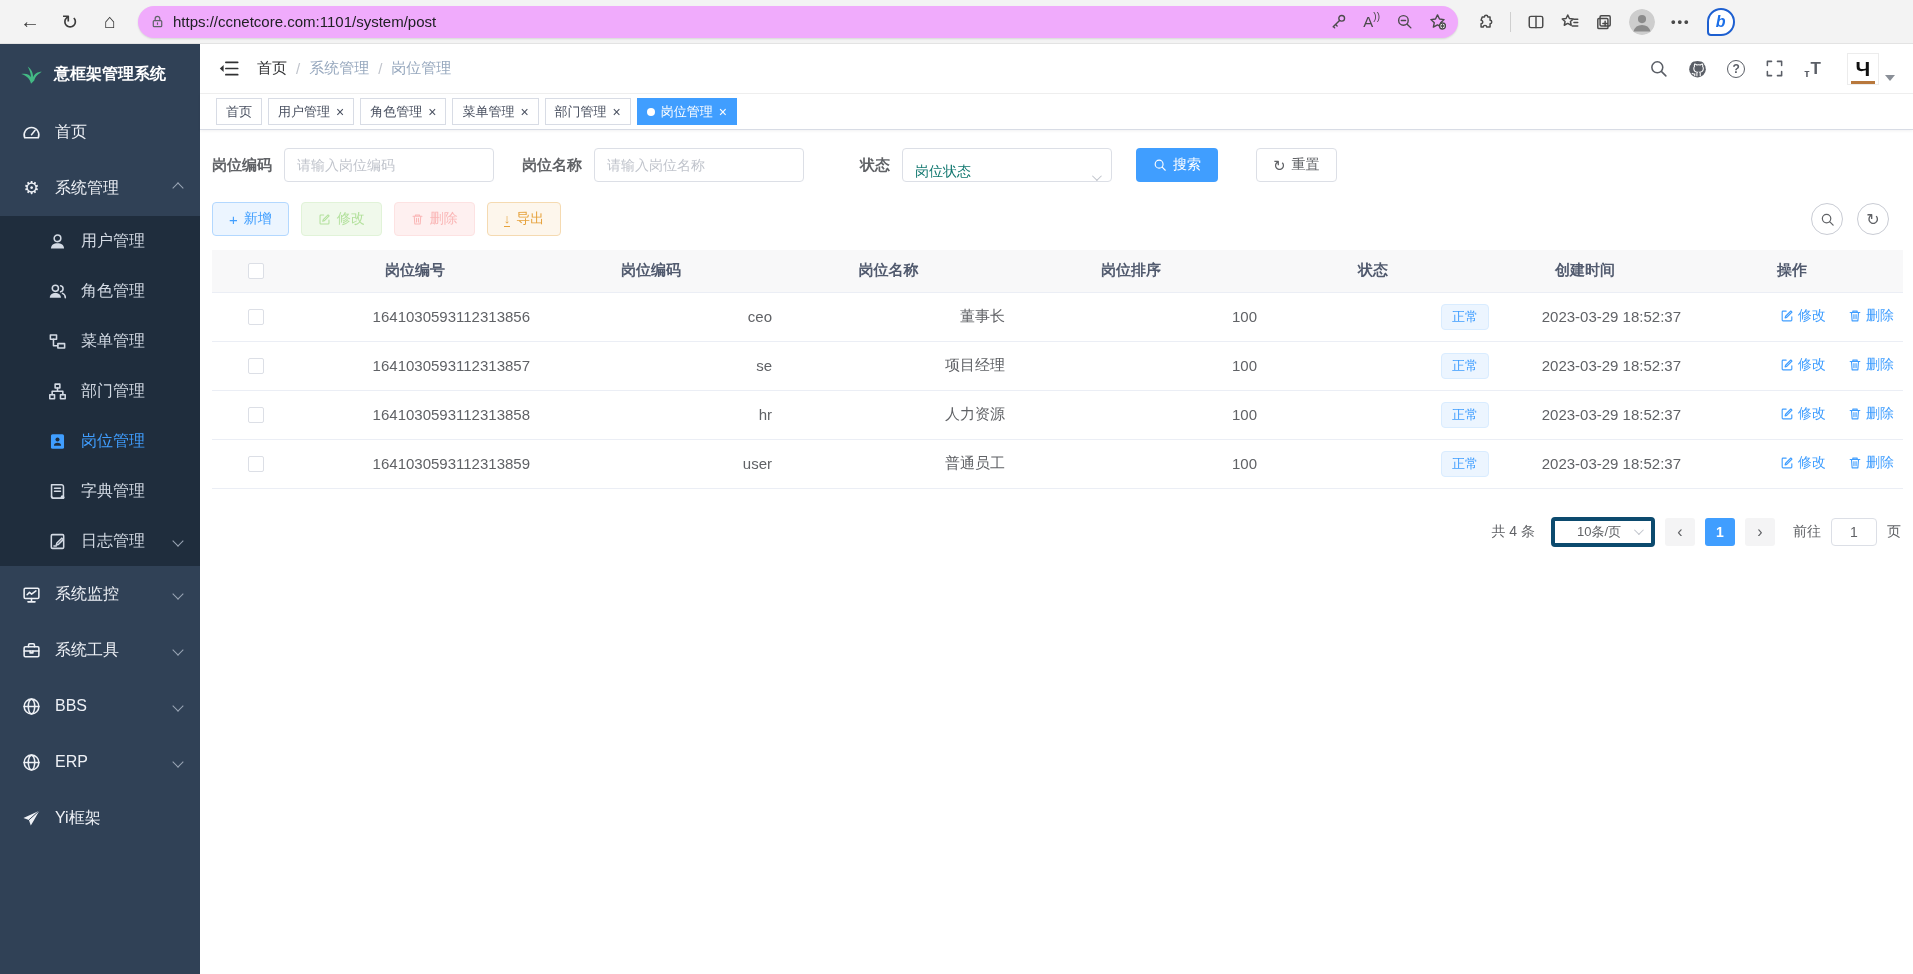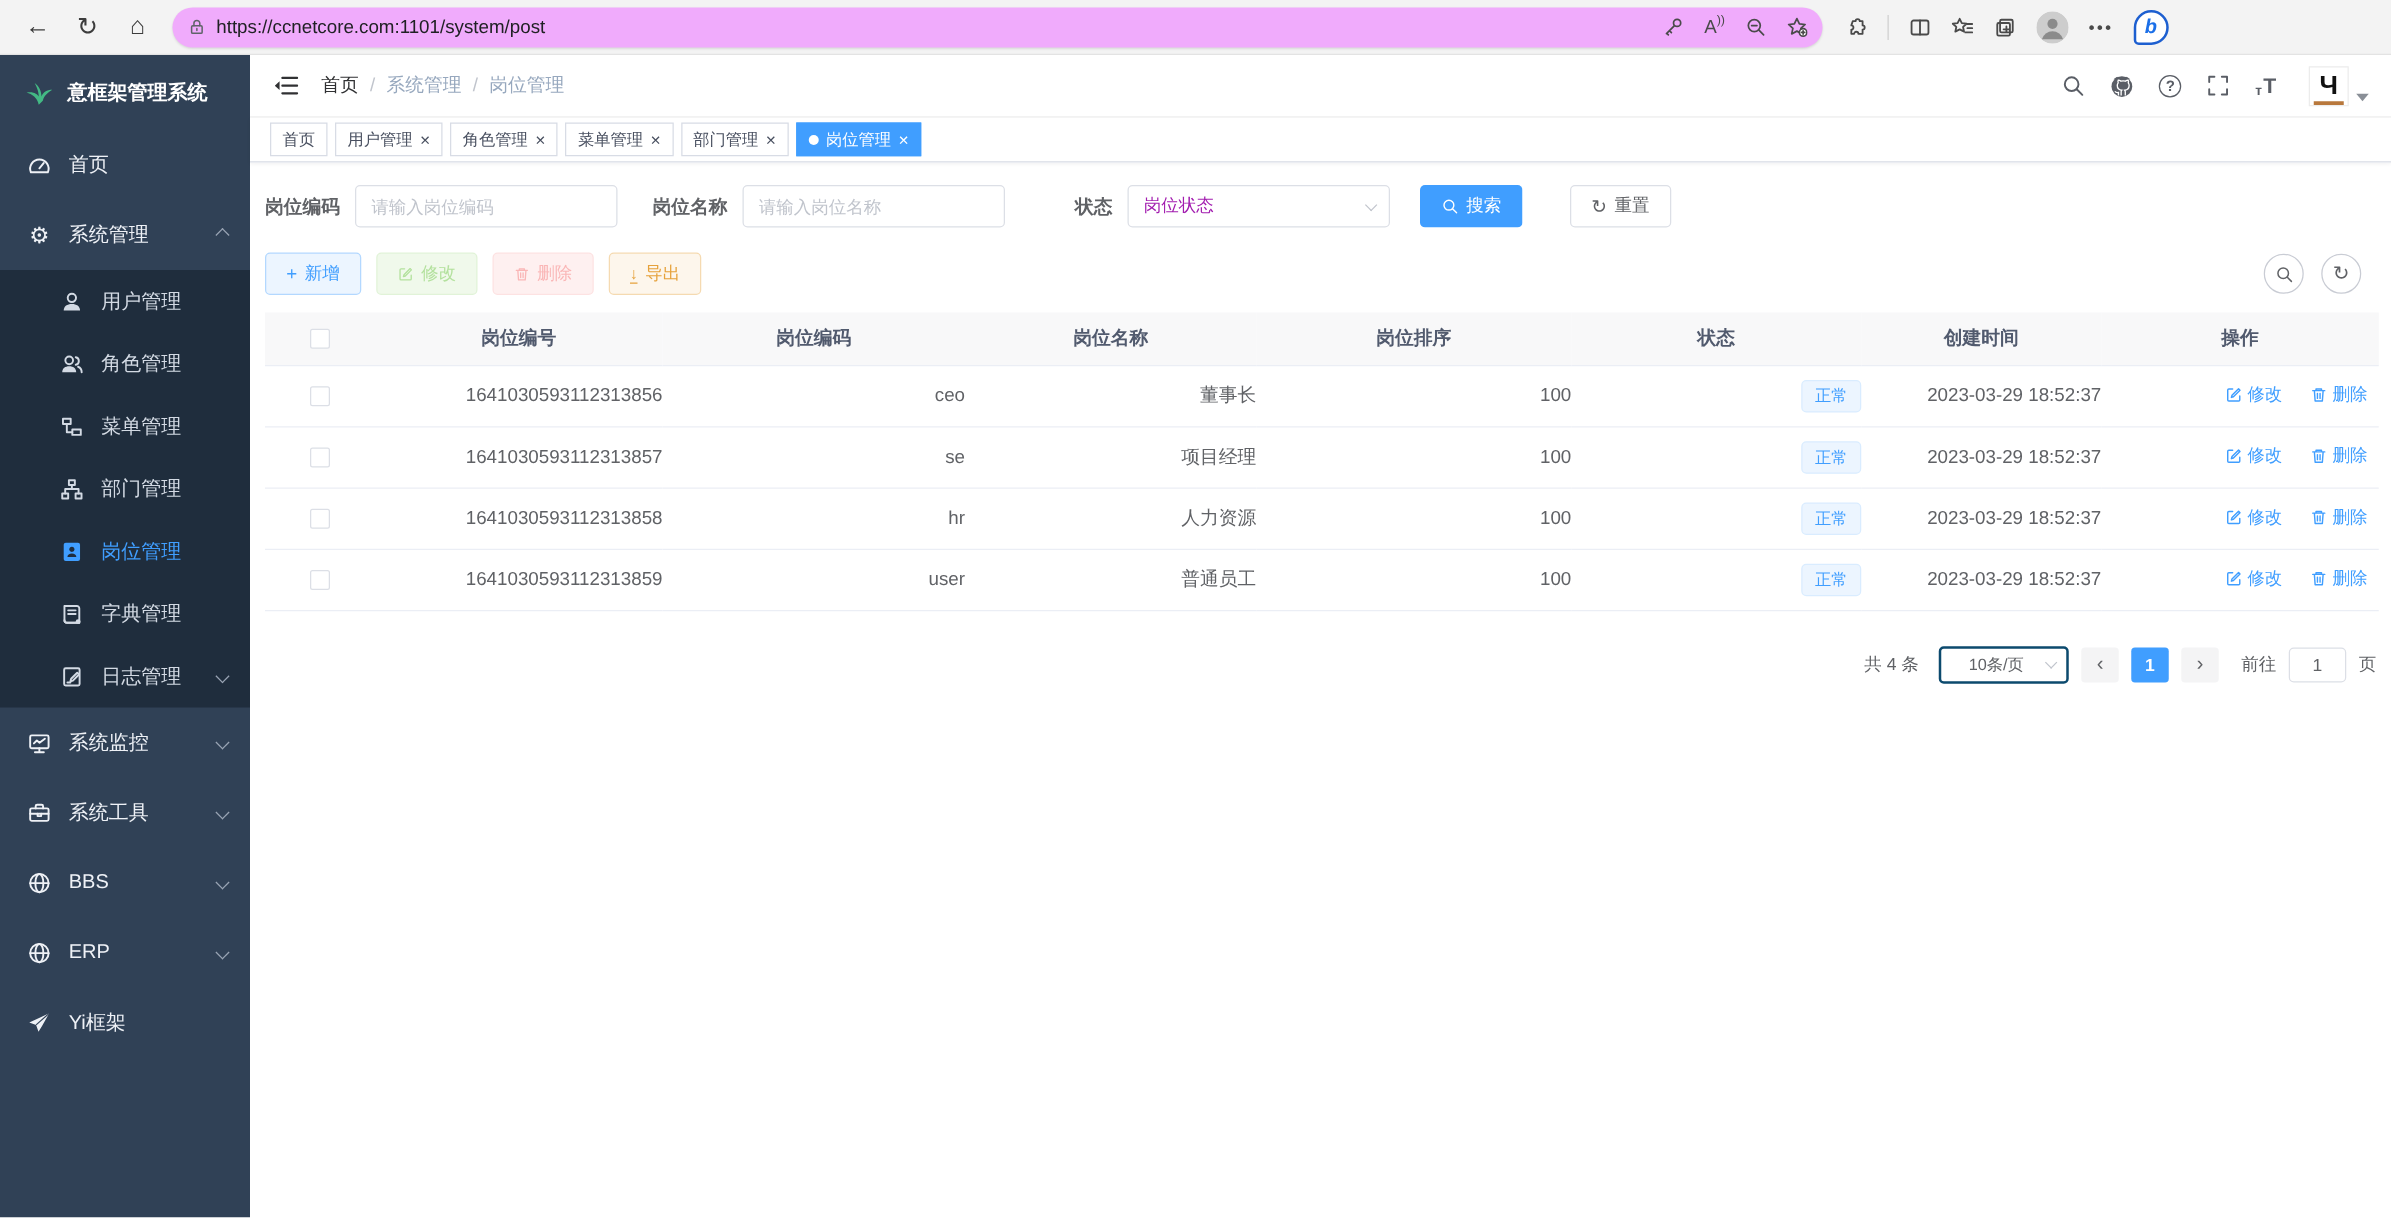--- a/index.html
+++ b/index.html
@@ -62,21 +62,21 @@
   .tag-item .tclose { font-size:14px; line-height:1; }
   .tag-item.active { background:#409eff; border-color:#409eff; color:#fff; }
   .tag-dot { width:8px; height:8px; border-radius:50%; background:#fff; }
 
   
   .content { flex:1; padding:18px 10px 0 12px; }
   .search-form { display:flex; align-items:center; margin-bottom:20px; }
   .f-label { font-weight:bold; color:#606266; font-size:15px; margin-right:12px; white-space:nowrap; }
   .f-input { width:210px; height:34px; border:1px solid #dcdfe6; border-radius:4px; padding:0 12px; font-size:14px; color:#606266; outline:none; font-family:inherit; }
   .f-input::placeholder { color:#c0c4cc; }
-  .f-select { width:210px; height:34px; border:1px solid #dcdfe6; border-radius:4px; padding:0 12px; display:flex; align-items:center; color:#a21caf; font-size:14px; cursor:pointer; }
+  .f-select { width:210px; height:34px; border:1px solid #dcdfe6; border-radius:4px; padding:0 12px; display:flex; align-items:flex-end; color:#0f766e; font-size:14px; cursor:pointer; }
   .sel-caret { margin-left:auto; width:7px; height:7px; border-right:1.2px solid #c0c4cc; border-bottom:1.2px solid #c0c4cc; transform:rotate(45deg) translateY(-2px); }
   .gap28 { margin-left:28px; } .gap56 { margin-left:56px; } .gap24 { margin-left:24px; }
   .btn { height:34px; border-radius:4px; font-size:14px; display:inline-flex; align-items:center; gap:6px; padding:0 16px; cursor:pointer; border:1px solid transparent; font-family:inherit; }
   .btn-primary { background:#409eff; color:#fff; }
   .btn-default { background:#fff; color:#606266; border-color:#dcdfe6; }
   .ricon { font-size:15px; line-height:1; }
 
   .toolbar { display:flex; align-items:center; gap:12px; margin-bottom:14px; }
   .btn-plain-blue   { background:#ecf5ff; border-color:#b3d8ff; color:#409eff; }
   .btn-plain-green  { background:#f0f9eb; border-color:#e1f3d8; color:#b3e19d; cursor:not-allowed; }
@@ -91,21 +91,21 @@
   .grid th { background:#f8f8f9; height:42px; font-size:15px; color:#515a6e; font-weight:bold; border-bottom:1px solid #ebeef5; text-align:center; }
   .grid td { height:49px; font-size:15px; color:#606266; border-bottom:1px solid #ebeef5; text-align:right; }
   .cb { width:16px; height:16px; border:1px solid #dcdfe6; border-radius:2px; background:#fff; margin:0 auto; cursor:pointer; }
   .tag-normal { display:inline-block; padding:3px 10px; background:#ecf5ff; border:1px solid #d9ecff; color:#409eff; font-size:13px; border-radius:4px; }
   .op-link { color:#409eff; font-size:14px; display:inline-flex; align-items:center; gap:4px; margin:0 9px; cursor:pointer; }
   .op-link svg { width:14px; height:14px; }
 
   
   .pagination { display:flex; align-items:center; justify-content:flex-end; gap:10px; margin-top:28px; color:#606266; font-size:14px; padding-right:2px; }
   .pg-total { margin-right:6px; }
-  .pg-select { width:104px; height:30px; border:2px solid #0c4a6e; border-radius:4px; display:flex; align-items:center; padding:0 10px 0 22px; font-size:13px; color:#606266; cursor:pointer; }
+  .pg-select { width:104px; height:30px; border:4px solid #0c4a6e; border-radius:4px; display:flex; align-items:center; padding:0 10px 0 22px; font-size:13px; color:#606266; cursor:pointer; }
   .pg-btn { min-width:30px; height:28px; background:#f4f4f5; border-radius:3px; display:flex; align-items:center; justify-content:center; color:#606266; font-size:16px; cursor:pointer; }
   .pg-btn.current { background:#409eff; color:#fff; font-size:14px; font-weight:bold; }
   .pg-goto-input { width:46px; height:28px; border:1px solid #dcdfe6; border-radius:4px; text-align:center; font-size:14px; color:#606266; outline:none; font-family:inherit; }
 </style>
 </head>
 <body>
 
 <div class="browser-bar">
   <div class="nav-btn">←</div>
   <div class="nav-btn">↻</div>

